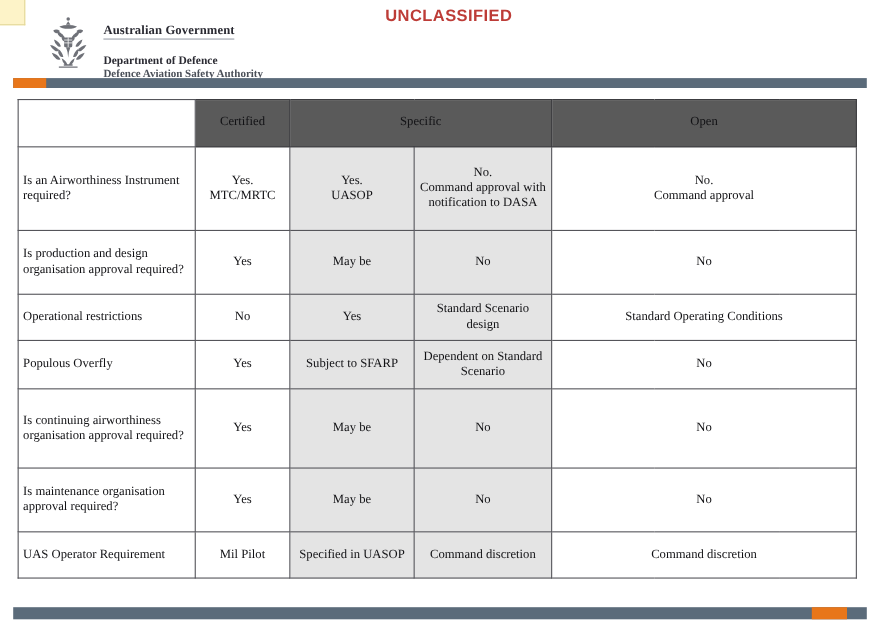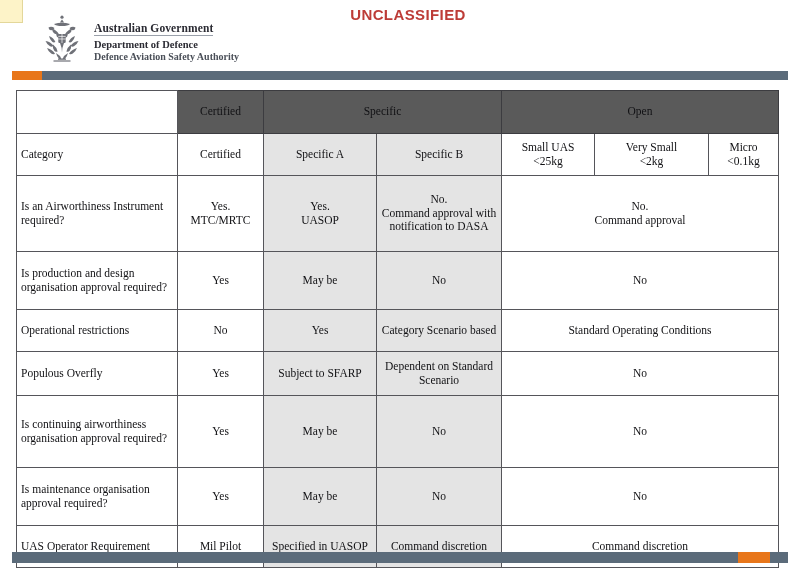--- a/index.html
+++ b/index.html
@@ -56,21 +56,21 @@
     border-bottom: 1px solid #9aa0aa;
     padding-bottom: 0;
     display: inline-block;
   }
   .gov-line2 {
     font-family: "Liberation Serif", "DejaVu Serif", serif;
     font-weight: bold;
     font-size: 10.5px;
     color: #2b2b33;
     line-height: 13px;
-    margin-top: 2px;
+    margin-top: 13px;
   }
   .gov-line3 {
     font-family: "Liberation Serif", "DejaVu Serif", serif;
     font-size: 10px;
     color: #4a4f58;
     line-height: 12px;
     font-weight: bold;
   }
   .classification {
     position: absolute;
@@ -229,32 +229,20 @@
     </colgroup>
     <tbody>
 
       <tr>
         <td class="grp-blank"></td>
         <td class="grp">Certified</td>
         <td class="grp" colspan="2">Specific</td>
         <td class="grp" colspan="3">Open</td>
       </tr>
 
-      <tr style="height:36px">
-        <td class="label">Category</td>
-        <td class="cat plain">Certified</td>
-        <td class="cat shade">Specific A</td>
-        <td class="cat shade">Specific B</td>
-        <td class="cat plain" style="white-space: pre-line;">Small UAS
-&lt;25kg</td>
-        <td class="cat plain" style="white-space: pre-line;">Very Small
-&lt;2kg</td>
-        <td class="cat plain" style="white-space: pre-line;">Micro
-&lt;0.1kg</td>
-      </tr>
 
       <tr style="height:76px">
         <td class="label">Is an Airworthiness Instrument required?</td>
         <td class="ctr plain" style="white-space: pre-line;">Yes.
 MTC/MRTC</td>
         <td class="ctr shade" style="white-space: pre-line;">Yes.
 UASOP</td>
         <td class="ctr shade" style="white-space: pre-line;">No.
 Command approval with notification to DASA</td>
         <td class="ctr plain" colspan="3" style="white-space: pre-line;">No.
@@ -266,21 +254,21 @@
         <td class="ctr plain">Yes</td>
         <td class="ctr shade">May be</td>
         <td class="ctr shade">No</td>
         <td class="ctr plain" colspan="3">No</td>
       </tr>
 
       <tr style="height:42px">
         <td class="label">Operational restrictions</td>
         <td class="ctr plain">No</td>
         <td class="ctr shade">Yes</td>
-        <td class="ctr shade">Category Scenario based</td>
+        <td class="ctr shade">Standard Scenario design</td>
         <td class="ctr plain" colspan="3">Standard Operating Conditions</td>
       </tr>
 
       <tr style="height:44px">
         <td class="label">Populous Overfly</td>
         <td class="ctr plain">Yes</td>
         <td class="ctr shade">Subject to SFARP</td>
         <td class="ctr shade">Dependent on Standard Scenario</td>
         <td class="ctr plain" colspan="3">No</td>
       </tr>

